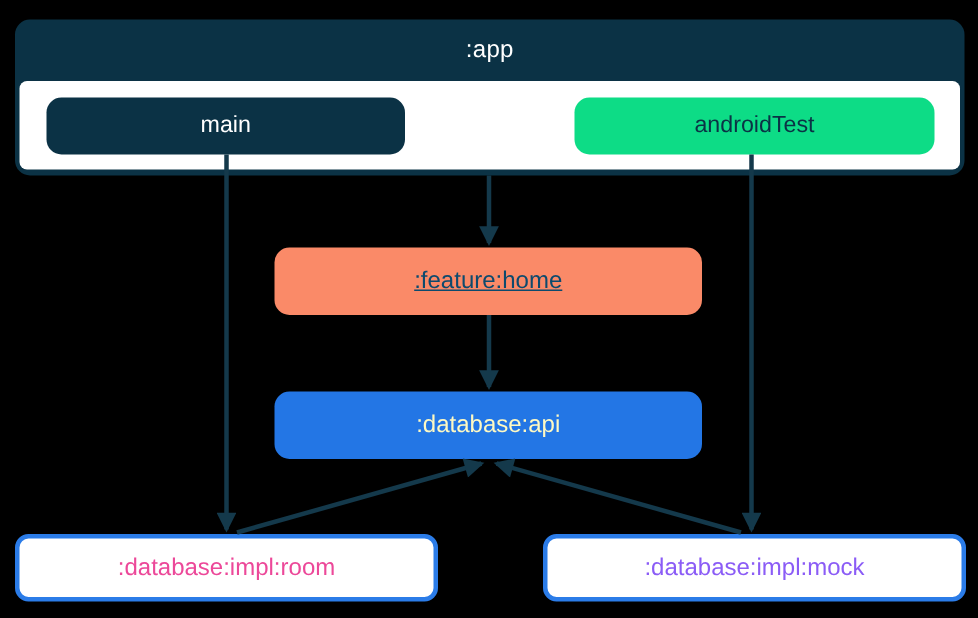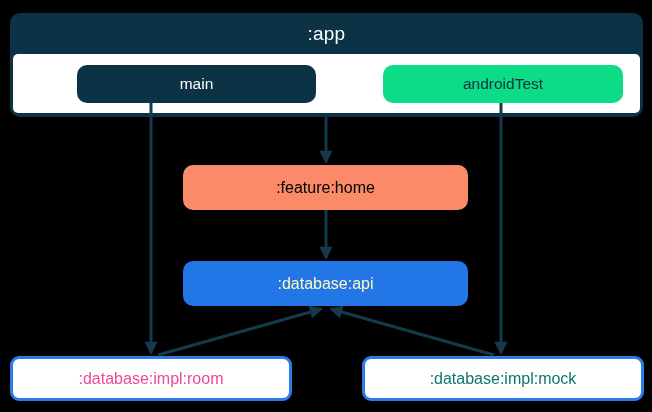--- a/index.html
+++ b/index.html
@@ -25,41 +25,41 @@
     box-sizing: border-box;
   }
   .app-title {
     position: absolute;
     left: 0; top: 0;
     width: 100%; height: 41px;
     display: flex;
     align-items: center;
     justify-content: center;
     color: #ffffff;
-    font-size: 19px;
+    font-size: 16px;
     letter-spacing: 0.2px;
   }
   .app-inner {
     position: absolute;
     left: 3px; top: 41px;
     width: 627px; height: 59px;
     background: #ffffff;
     border-radius: 5px;
   }
   .pill {
     position: absolute;
     top: 11px;
     height: 38px;
     border-radius: 10px;
     display: flex;
     align-items: center;
     justify-content: center;
     font-size: 15.5px;
   }
-  .pill-main  { left: 18px;  width: 239px; margin-left: 46px; }
+  .pill-main  { left: 18px;  width: 239px; }
   .pill-atest { left: 370px; width: 240px; }
   
   .node {
     position: absolute;
     display: flex;
     align-items: center;
     justify-content: center;
     font-size: 16px;
     box-sizing: border-box;
   }
@@ -81,27 +81,27 @@
 <div class="canvas">
 
   <div class="app-box" style="background-color: rgb(11, 50, 69);">
     <div class="app-title" style="color: rgb(255, 255, 255);">:app</div>
     <div class="app-inner">
       <div class="pill pill-main" style="background-color: rgb(11, 50, 69); color: rgb(255, 255, 255);">main</div>
       <div class="pill pill-atest" style="background-color: rgb(13, 220, 134); color: rgb(11, 50, 69);">androidTest</div>
     </div>
   </div>
 
-  <div class="node node-feature" style="background-color: rgb(250, 138, 104); color: #000000;">:feature:home</div>
+  <div class="node node-feature" style="background-color: rgb(250, 138, 104); color: #0c4a6e; text-decoration: underline;">:feature:home</div>
 
   <div class="node node-api" style="background-color: rgb(35, 118, 229); color: #fef9c3;">:database:api</div>
 
   <div class="node node-room" style="background-color: rgb(255, 255, 255); color: #ec4899; border-color: rgb(43, 124, 232);">:database:impl:room</div>
 
-  <div class="node node-mock" style="background-color: rgb(255, 255, 255); color: #0f766e; border-color: rgb(43, 124, 232);">:database:impl:mock</div>
+  <div class="node node-mock" style="background-color: rgb(255, 255, 255); color: #8b5cf6; border-color: rgb(43, 124, 232);">:database:impl:mock</div>
 
   <svg class="edges" viewBox="0 0 652 412" xmlns="http://www.w3.org/2000/svg">
     <defs>
       <marker id="arrow" viewBox="0 0 10 10" refX="8.5" refY="5" markerWidth="5.2" markerHeight="4.4" orient="auto-start-reverse" markerUnits="strokeWidth">
         <path d="M0,0 L10,5 L0,10 z" style="fill: rgb(20, 57, 75);"></path>
       </marker>
     </defs>
     <line x1="151" y1="103" x2="151" y2="353" stroke-width="3" marker-end="url(#arrow)" style="stroke: rgb(20, 57, 75);"></line>
     <line x1="501" y1="103" x2="501" y2="353" stroke-width="3" marker-end="url(#arrow)" style="stroke: rgb(20, 57, 75);"></line>
     <line x1="326" y1="117" x2="326" y2="162" stroke-width="3" marker-end="url(#arrow)" style="stroke: rgb(20, 57, 75);"></line>

